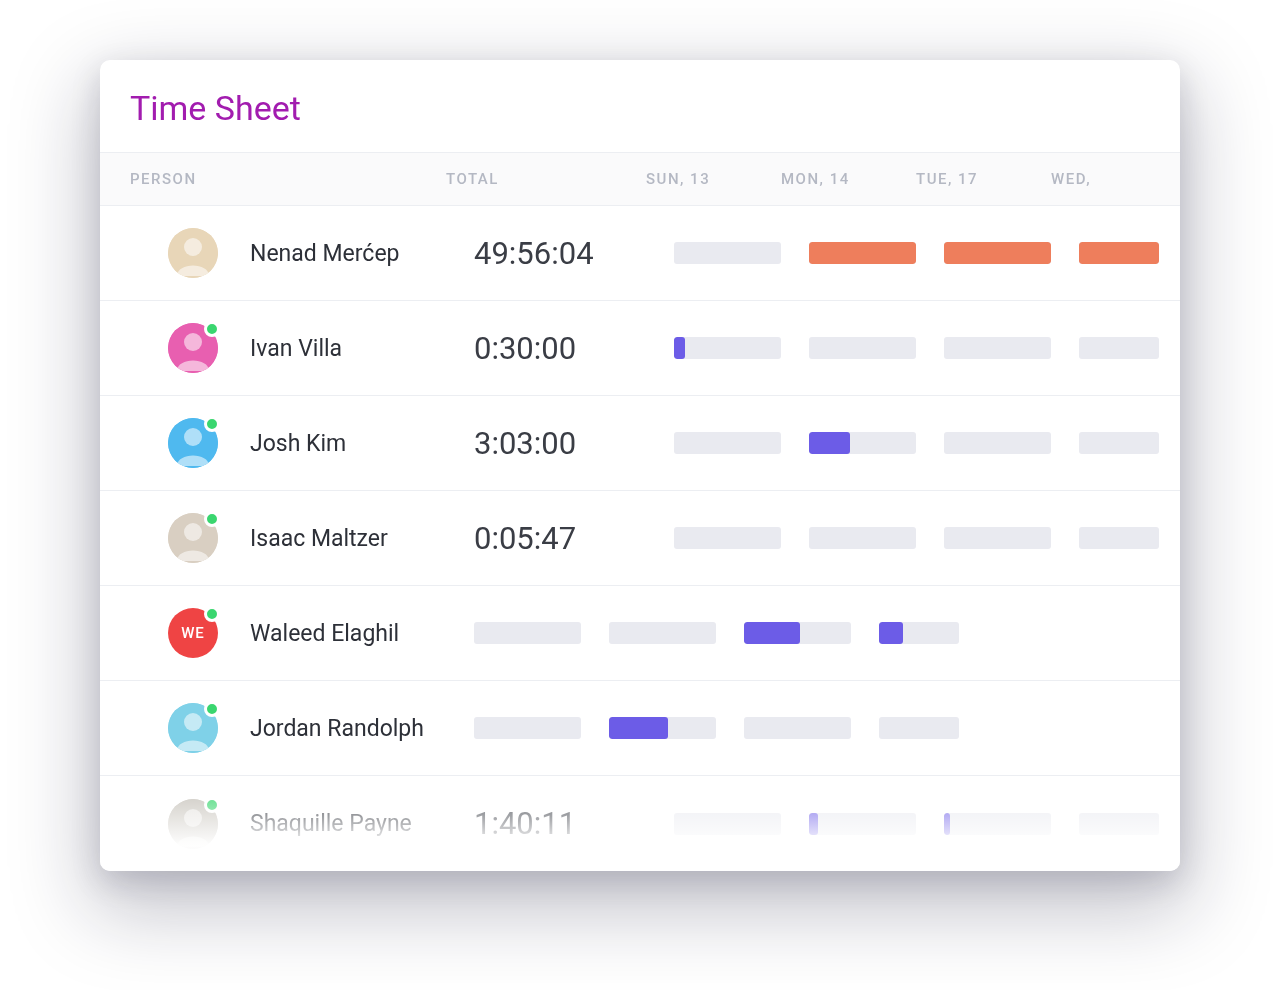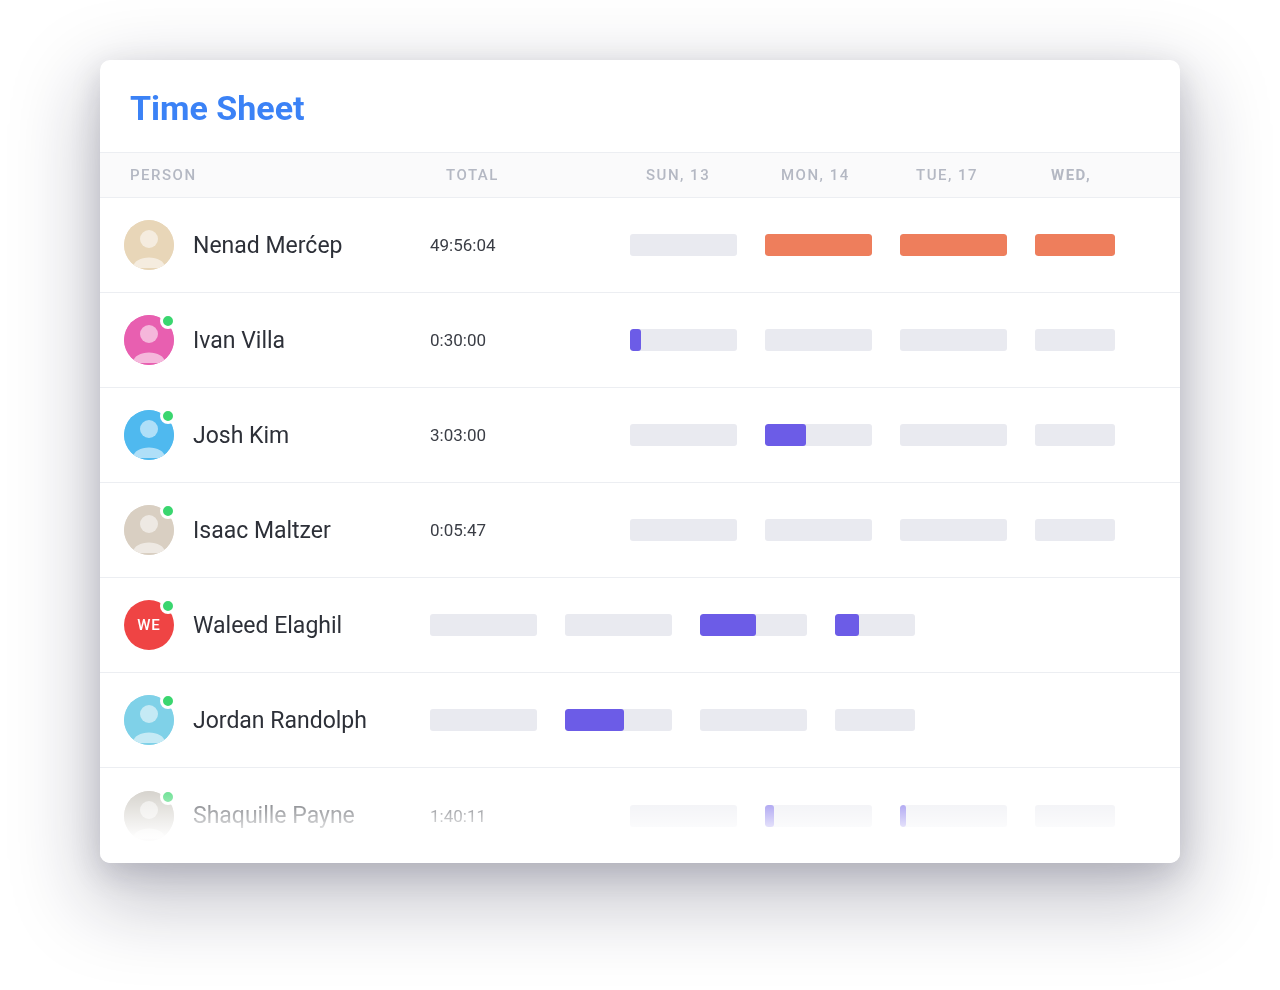--- a/index.html
+++ b/index.html
@@ -15,72 +15,73 @@
   .card {
     width: 1080px;
     background: #fff;
     border-radius: 10px;
     box-shadow: 0 30px 80px 10px rgba(20, 20, 50, 0.25), 0 10px 30px rgba(20, 20, 50, 0.15);
     overflow: hidden;
     position: relative;
   }
   .title {
     font-size: 34px;
-    font-weight: 700;
-    color: #3b82f6;
+    font-weight: 400;
+    color: #a21caf;
     padding: 28px 30px 24px 30px;
   }
   .header-row {
     display: flex;
     align-items: center;
     background: #fafafb;
     border-top: 1px solid #eceef2;
     border-bottom: 1px solid #eceef2;
-    height: 46px;
+    height: 54px;
     font-size: 15px;
     letter-spacing: 1.5px;
     color: #b4b8c3;
     font-weight: 500;
   }
   .col-person { width: 330px; padding-left: 30px; }
   .col-total  { width: 200px; margin-left: 16px; }
   .col-day    { width: 135px; text-align: left; padding-right: 8px; }
-  .col-day.last { width: 80px; font-weight: bold; }
+  .col-day.last { width: 80px; }
 
   .row {
     display: flex;
     align-items: center;
     height: 95px;
     border-bottom: 1px solid #eceef2;
   }
   .row:last-child { border-bottom: none; }
 
   .person-cell {
     width: 330px;
     padding-left: 24px;
     display: flex;
     align-items: center;
-    gap: 19px;
+    gap: 32px;
+    margin-left: 44px;
   }
   .avatar-wrap { position: relative; width: 50px; height: 50px; }
   .avatar {
     width: 50px; height: 50px; border-radius: 50%;
     display: flex; align-items: center; justify-content: center;
     color: #fff; font-size: 15px; font-weight: 500; letter-spacing: 1px;
     overflow: hidden;
   }
   .avatar svg { width: 100%; height: 100%; display: block; }
   .presence {
     position: absolute; top: -2px; right: -2px;
     width: 16px; height: 16px; border-radius: 50%;
     background: #3ad66f; border: 3px solid #fff;
   }
   .name { font-size: 23px; color: #2d3038; font-weight: 400; }
 
-  .total-cell { width: 200px; font-size: 17px; color: #3a3d45; font-weight: 400; }
+  .total-cell { width: 200px; font-size: 31px; color: #3a3d45; font-weight: 400; }
 
   .day-cell { width: 135px; padding-right: 28px; }
   .day-cell.last { width: 80px; padding-right: 0; }
   .bar-track {
     width: 100%; height: 22px; background: #e9eaf0; border-radius: 3px;
     position: relative; overflow: hidden;
   }
   .bar-fill {
     position: absolute; left: 0; top: 0; bottom: 0;
     border-radius: 3px;

